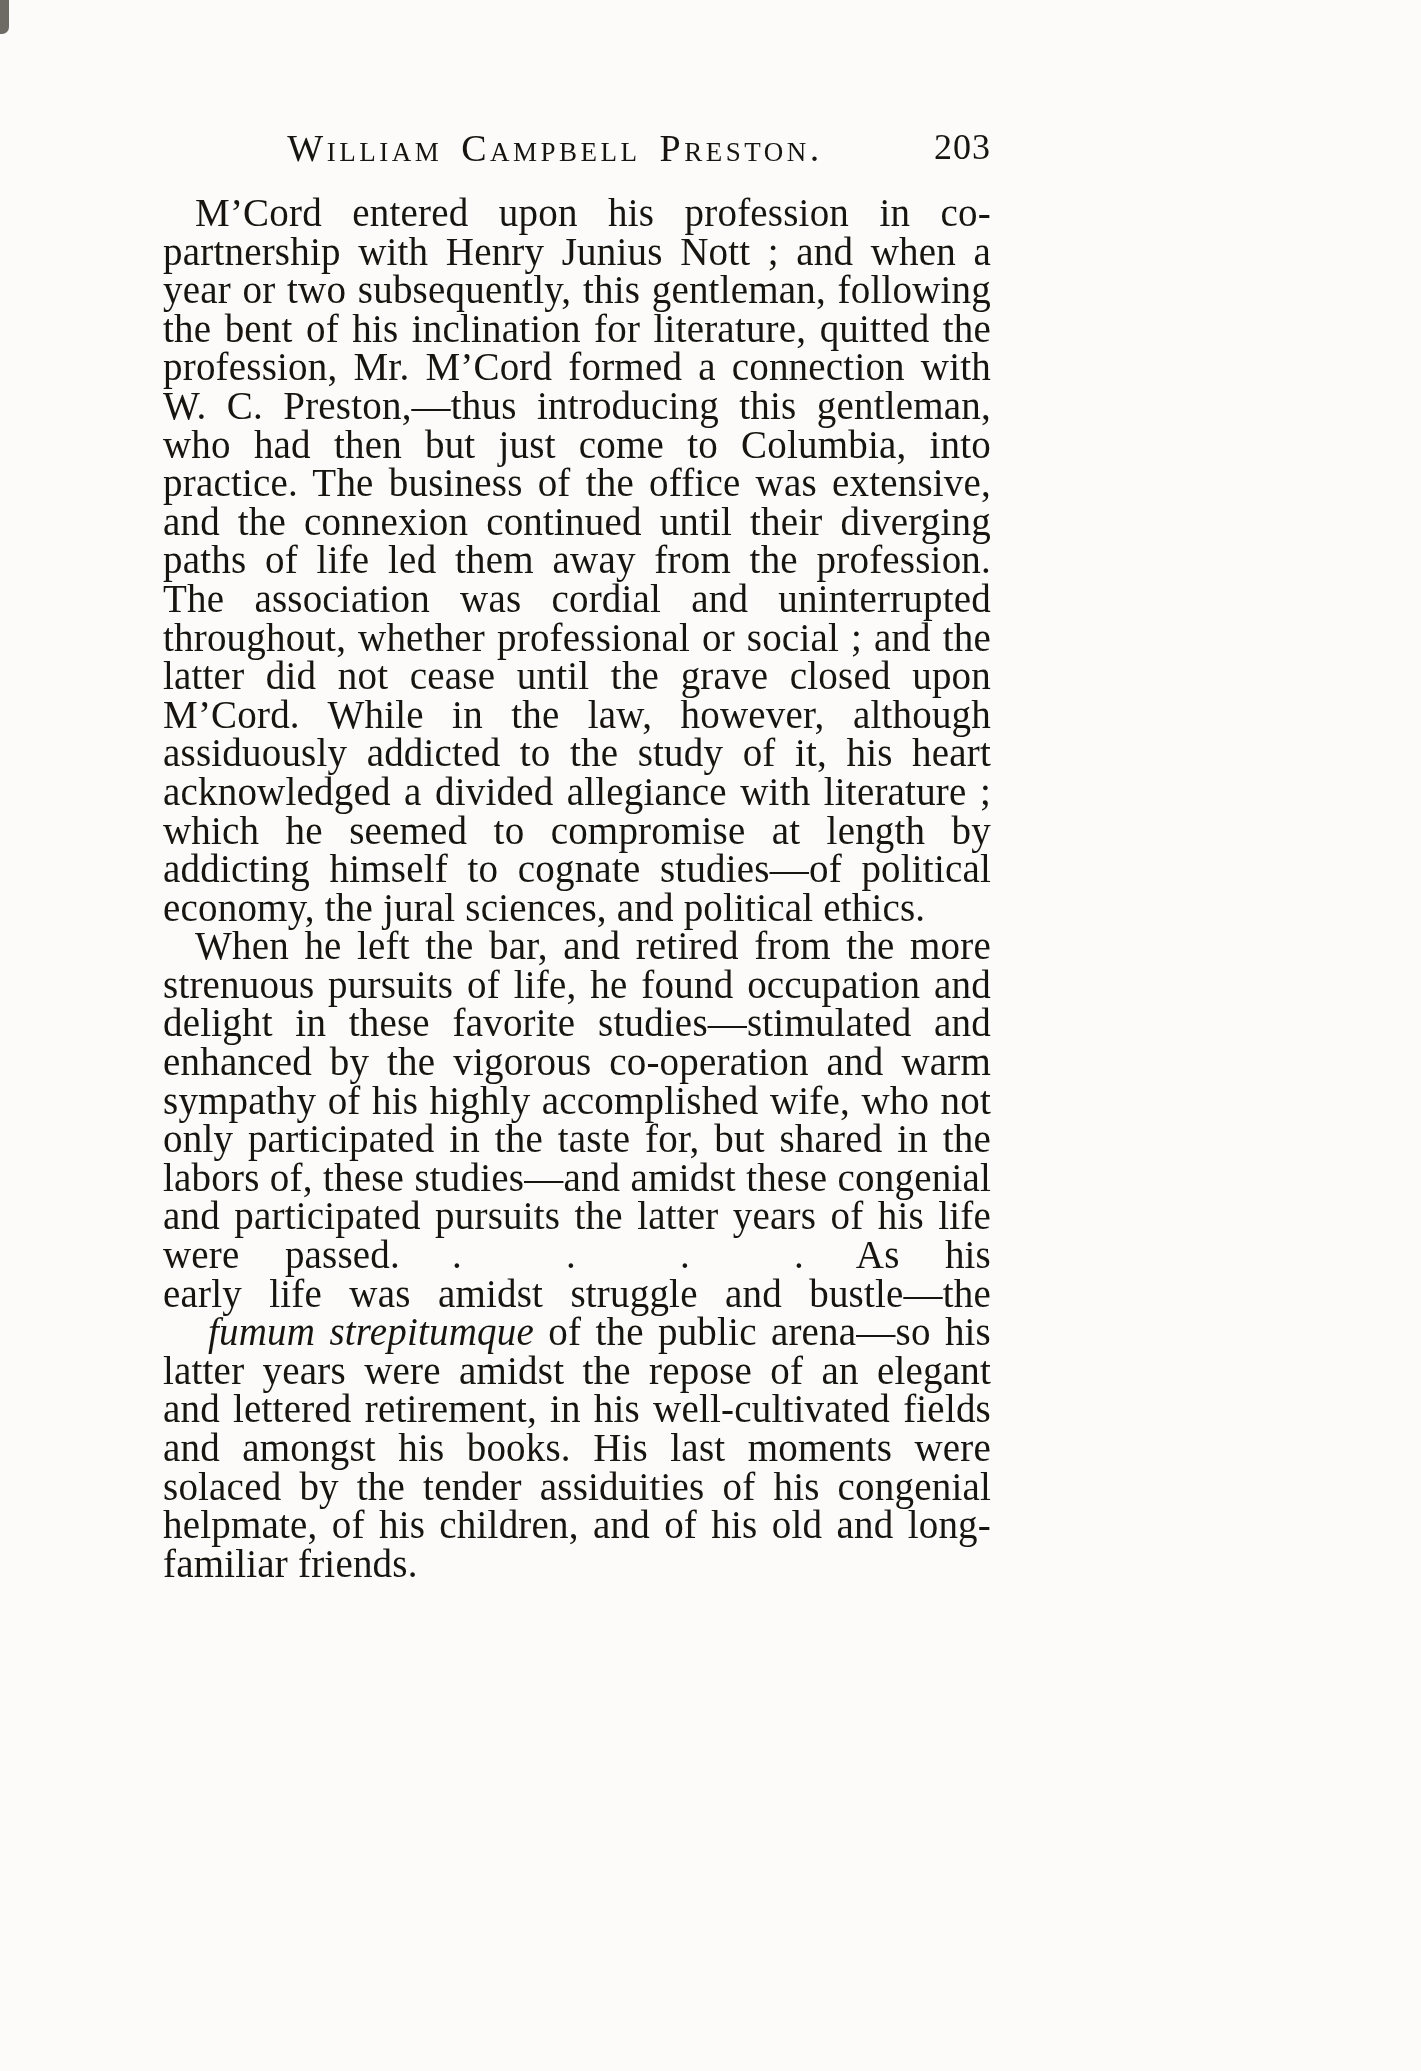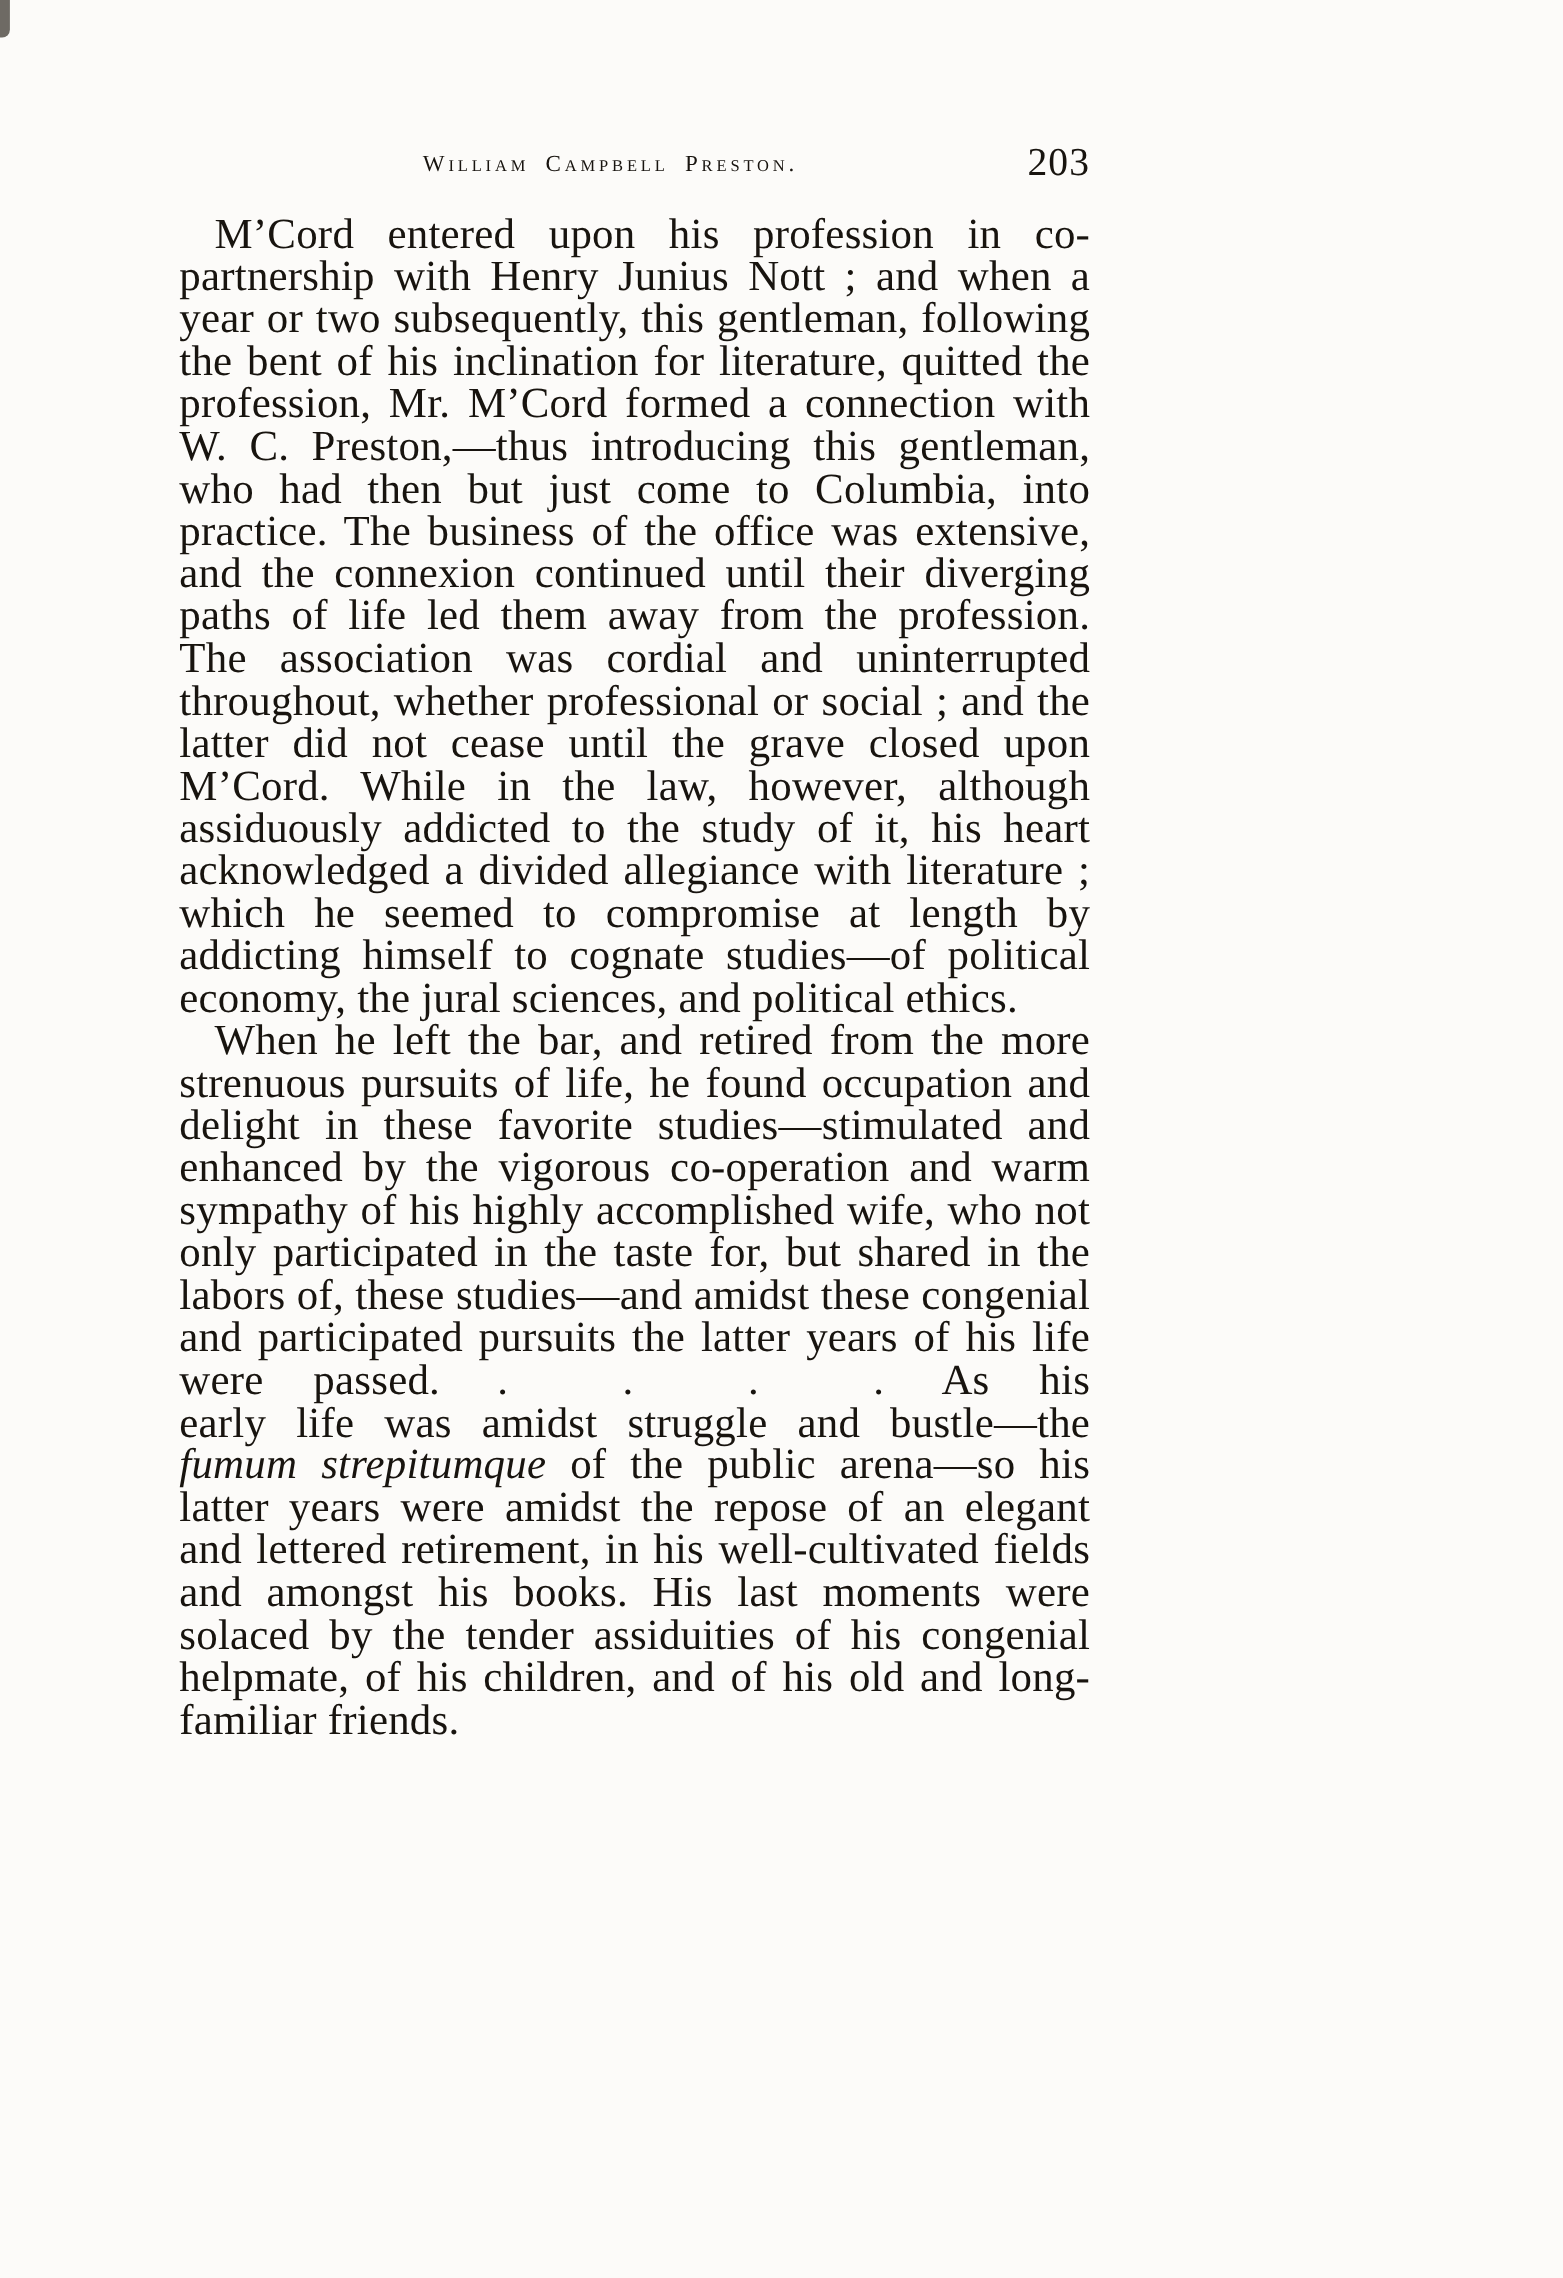--- a/index.html
+++ b/index.html
@@ -34,45 +34,45 @@
     width: 828px;
   }
   .running-head {
     position: relative;
     height: 42px;
     margin-bottom: 26px;
   }
   .head-title {
     position: absolute;
     left: calc(50% - 22px);
-    top: 10px;
+    top: 0;
     transform: translateX(-50%);
     font-variant: small-caps;
     letter-spacing: 3.5px;
     word-spacing: 6px;
-    font-size: 21px;
+    font-size: 38px;
     white-space: nowrap;
   }
   .page-number {
     position: absolute;
     right: 0;
     top: 0;
     font-size: 36px;
     letter-spacing: 1px;
   }
   .body-text p.para {
     margin: 0;
     font-size: 39px;
     line-height: 38.6px;
     text-align: justify;
     text-indent: 32px;
     letter-spacing: 0.2px;
   }
   .seg { white-space: normal; }
-  .seg-italic { font-style: italic; }
+  .seg-italic { font-style: italic; margin-left: 45px; }
   .seg-spaced-dot {
     display: inline;
     margin: 0 52px;
   }
 </style>
 </head>
 <body>
 
 <div class="page">
   <div class="scan-artifact"></div>

